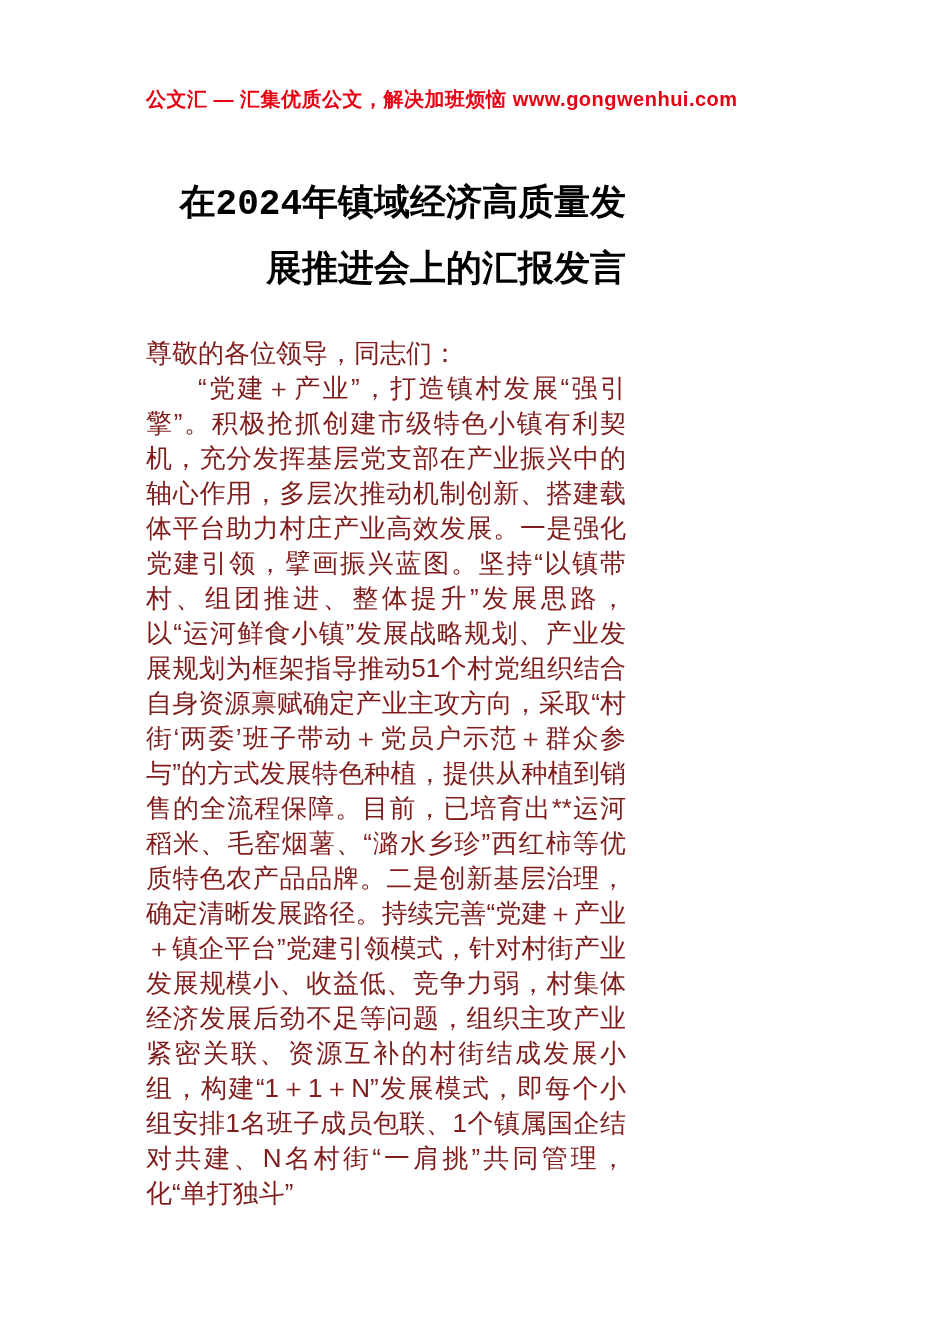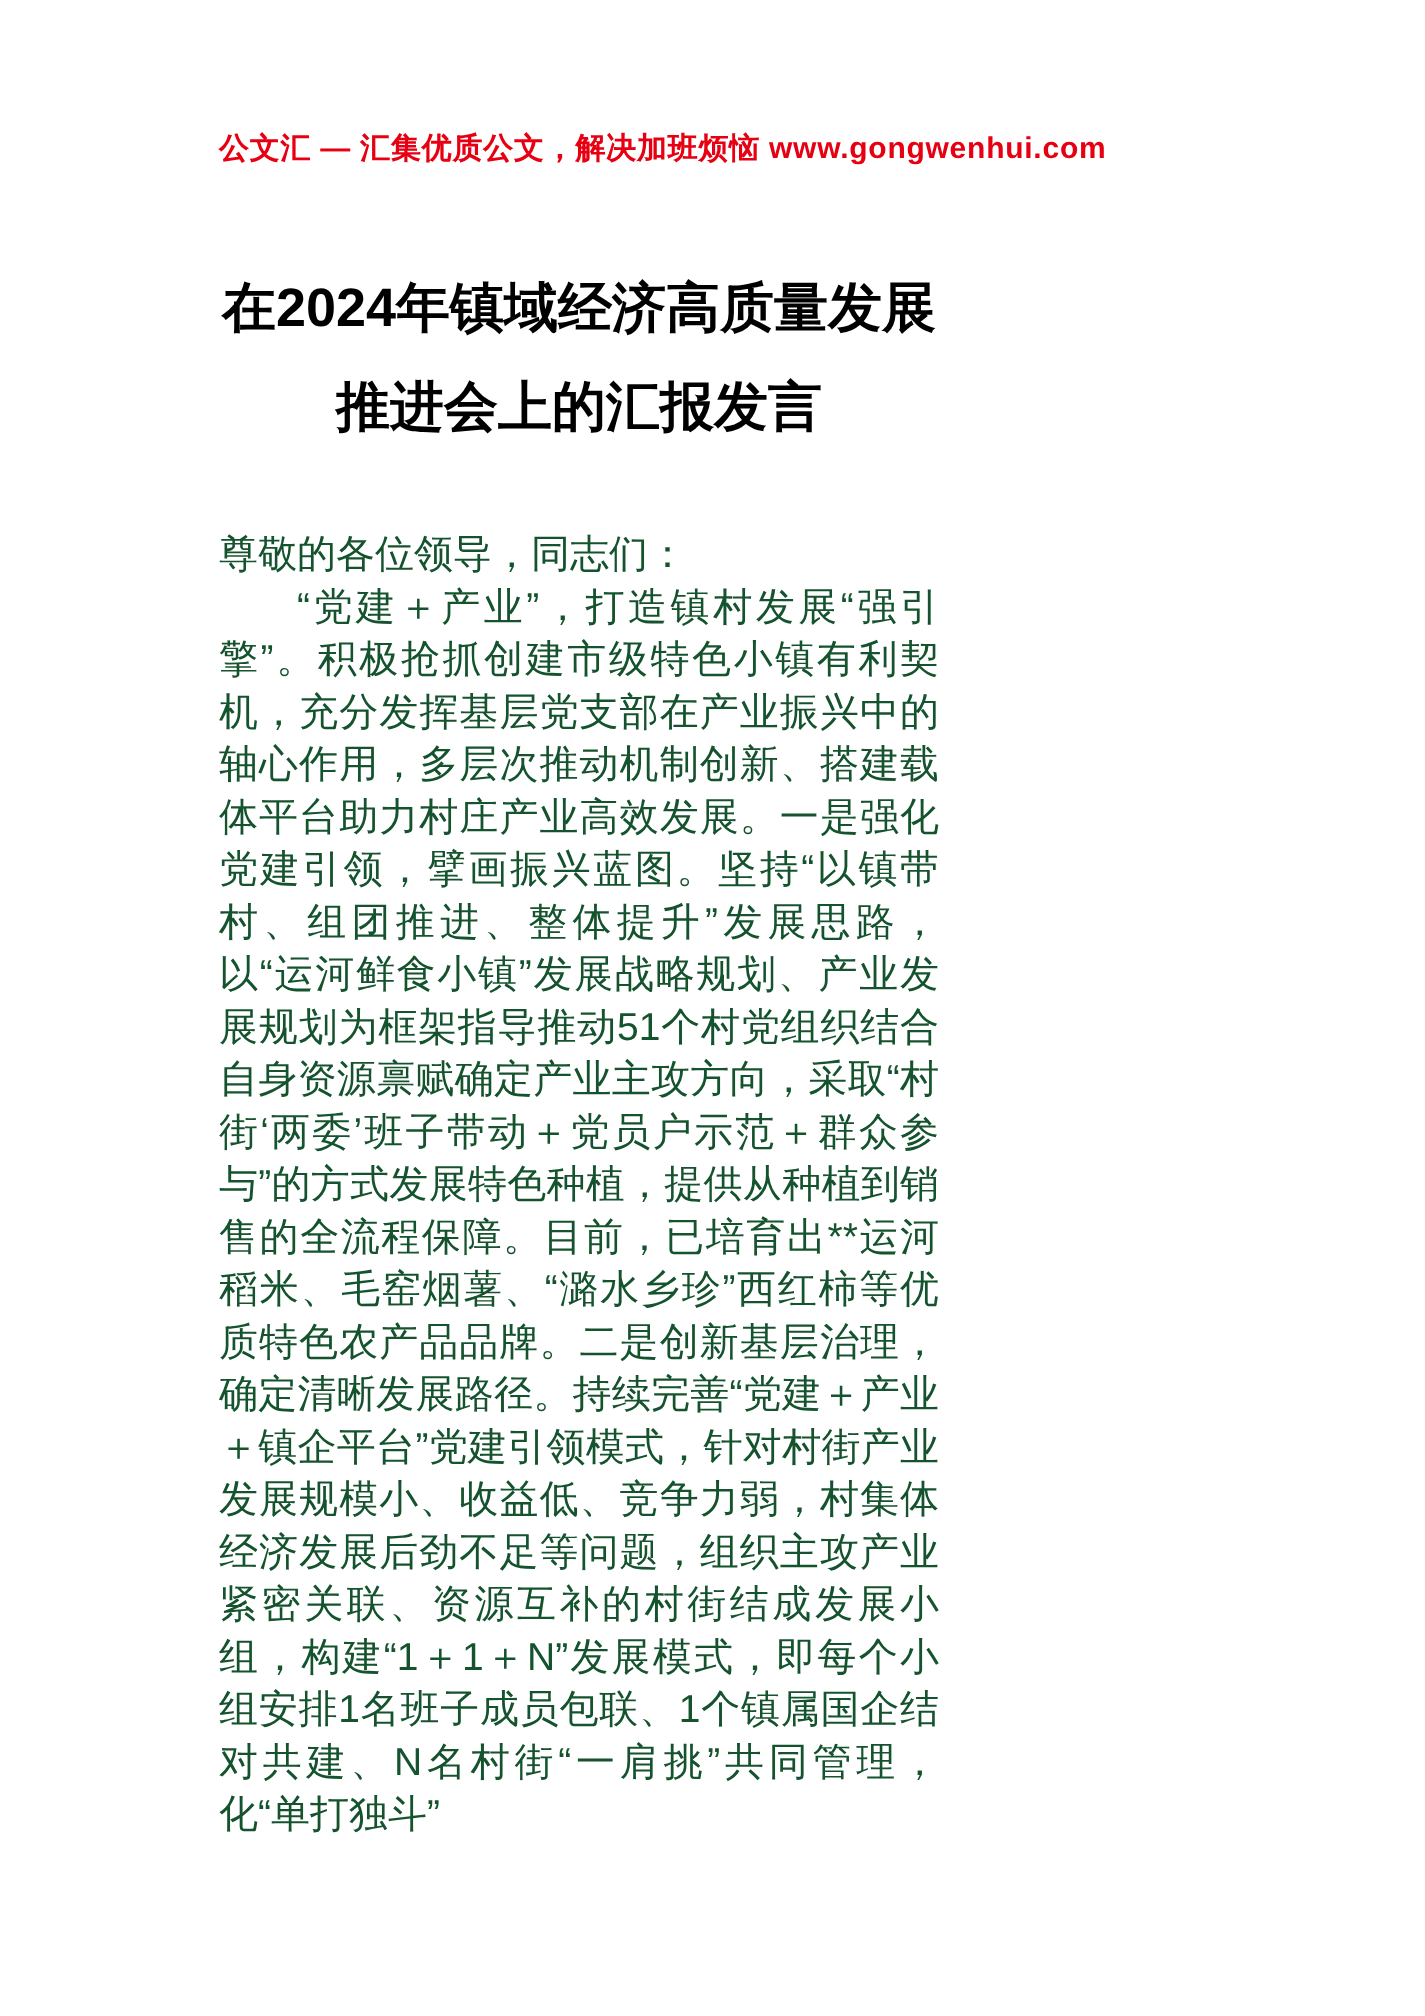--- a/index.html
+++ b/index.html
@@ -21,33 +21,33 @@
   .site-header {
     text-align: center;
     font-size: 20px;
     font-weight: 700;
     letter-spacing: 0.5px;
     line-height: 26px;
     white-space: nowrap;
   }
   .doc-title {
     margin-top: 60px;
-    text-align: center;
-    font-family: Liberation Sans, sans-serif;
+    text-align: right;
+    font-family: Liberation Mono, monospace;
     font-size: 36px;
     font-weight: 700;
     line-height: 66px;
     color: #000000;
   }
   .doc-body {
-    margin-top: 48px;
+    margin-top: 32px;
     font-size: 26px;
     line-height: 35px;
     text-align: justify;
-    color: #14532d;
+    color: #7f1d1d;
   }
   .salutation {
     text-indent: 0;
   }
   .para {
     text-indent: 2em;
   }
 </style>
 </head>
 <body>

